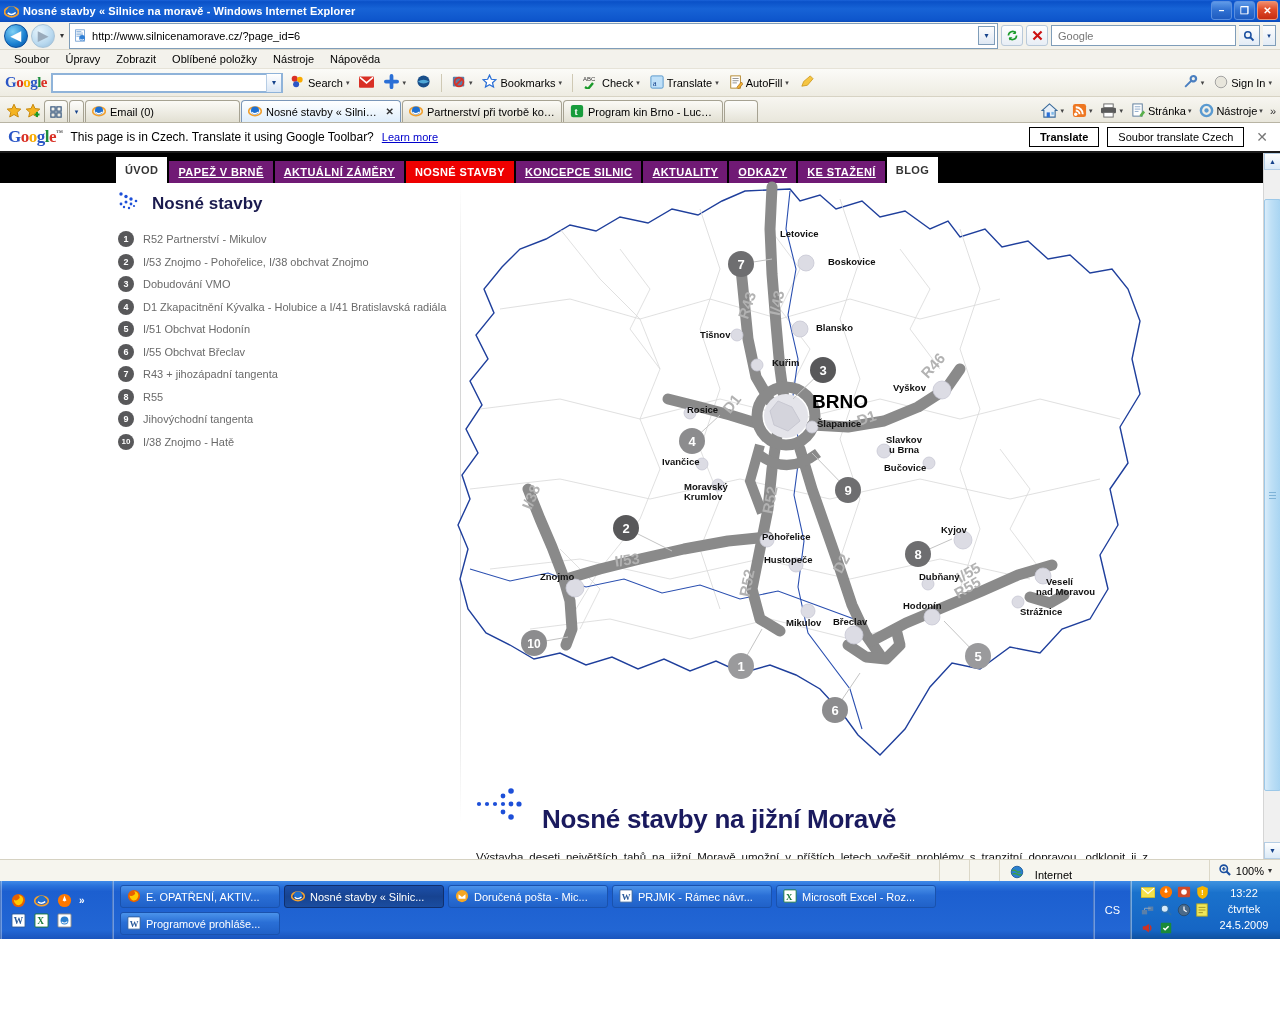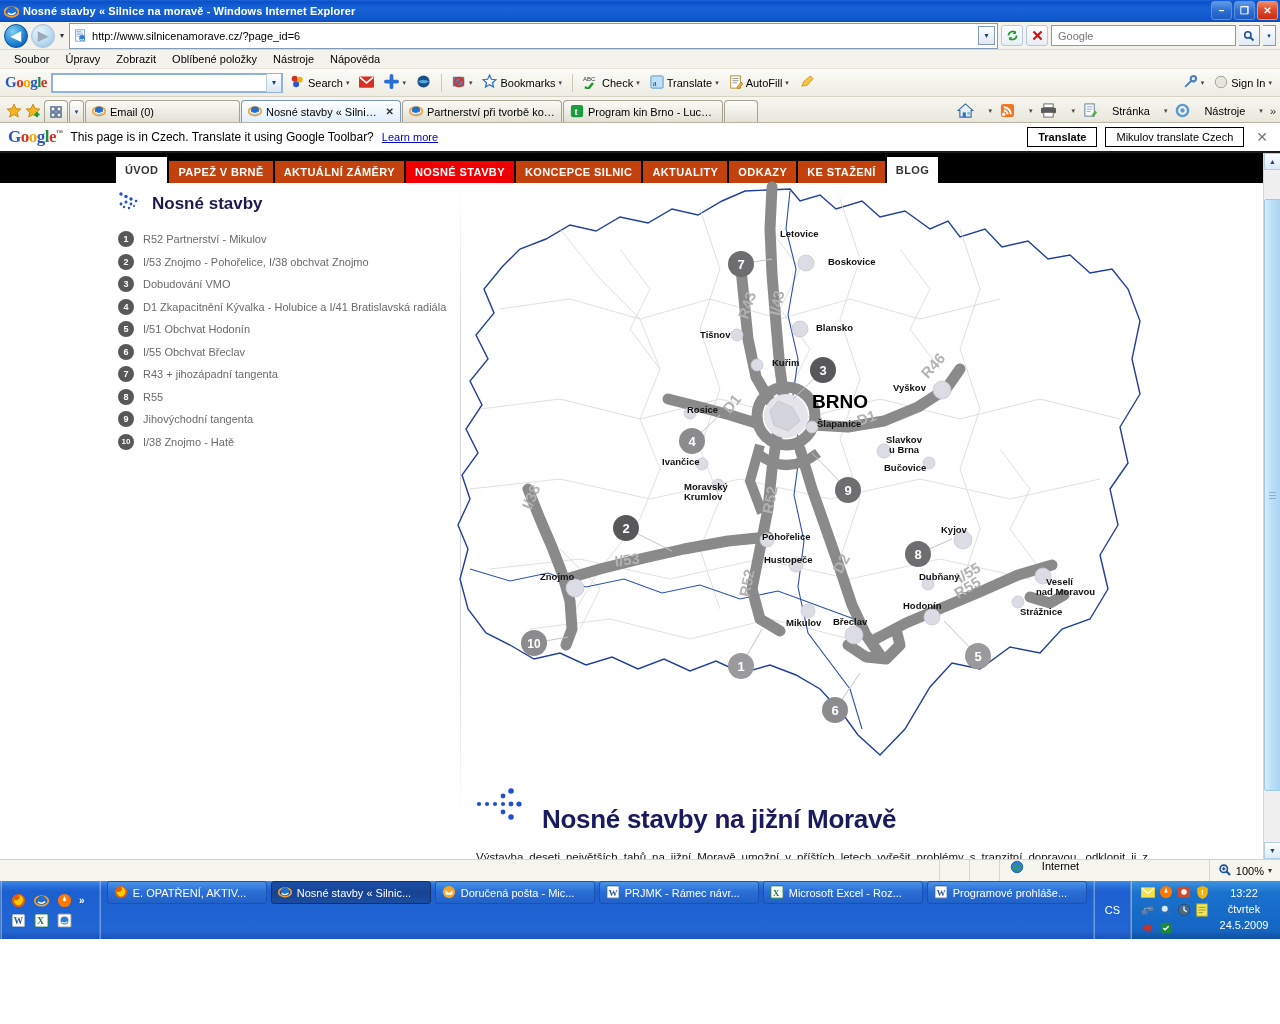--- a/index.html
+++ b/index.html
@@ -151,21 +151,21 @@
     font-size:11px; padding: 0 6px; margin-right:1px;
     max-width: 160px; white-space:nowrap; overflow:hidden;
   }
   .btab.active {
     background: linear-gradient(180deg,#ffffff,#dfeefb);
     border-color: #7a96b8;
   }
   .btab-label { overflow:hidden;text-overflow:ellipsis;white-space:nowrap;text-align:right; }
   .btab-x { font-size:10px;font-weight:bold;color:#333; }
   .tb-right { margin-left:auto; display:flex;align-items:center;gap:2px;padding-bottom:2px; }
-  .tb-ic { display:flex;align-items:center;gap:14px;font-size:11px;padding:2px 3px;white-space:nowrap; }
+  .tb-ic { display:flex;align-items:center;gap:2px;font-size:11px;padding:2px 3px;white-space:nowrap; }
 
   
   .gnotif {
     height: 30px; background: #fff;
     display: flex; align-items: center; gap: 8px;
     padding: 0 8px;
     border-bottom: 2px solid #1b1b1b;
   }
   .gnotif .glogo { font-size: 17px; }
   .gnotif-text { font-size: 12px; color:#000; }
@@ -185,21 +185,21 @@
     height: 30px; background: #000;
     display: flex; align-items: flex-end;
     padding-left: 116px;
   }
   .snav {
     height: 22px; display:flex;align-items:center;justify-content:center;
     font-size: 11px; font-weight: bold; color:#fff;
     padding: 0 9px; margin-right: 2px;
     letter-spacing: .4px; white-space:nowrap;margin-top:24px;
   }
-  .snav.blue { background:#c2410c; }
+  .snav.blue { background:#701a75;text-decoration:underline; }
   .snav.red  { background:#ee0000; }
   .snav.white{ background:#fff; color:#333; height:26px; }
 
   .content { position: relative; width:1280px; height: 676px; background:#fff; }
   .side-rule { position:absolute; left:460px; top:0; width:1px; height:640px;
                background: linear-gradient(180deg,#fff,#d6d6d6 25%,#d6d6d6 72%,#fff); }
 
   
   .sidebar { position:absolute; left:118px; top:8px; width:340px; }
   .sb-head { display:flex;align-items:center;gap:8px;margin-bottom:14px; }
@@ -243,21 +243,21 @@
     background: repeating-linear-gradient(180deg,#7fb3d8 0 1px,transparent 1px 3px); }
 
   
   .statusbar {
     height: 22px; background:#f6f5ee;
     border-top:1px solid #d6d2c2;
     display:flex;align-items:center;font-size:11px;
   }
   .sb-cell { border-right:1px solid #dcd8c8; height:100%; display:flex;align-items:center;padding:0 6px; }
   .sb-flex { flex:1; border-right:1px solid #dcd8c8; height:100%; }
-  .sb-zone { display:flex;align-items:flex-start;gap:18px;padding:0 10px;border-right:1px solid #dcd8c8;height:100%;min-width:210px; }
+  .sb-zone { display:flex;align-items:flex-end;gap:11px;padding:0 10px;border-right:1px solid #dcd8c8;height:100%;min-width:210px; }
   .sb-zoom { display:flex;align-items:center;gap:4px;padding:0 8px;height:100%; }
 
   
   .taskbar {
     height: 58px;
     background: linear-gradient(180deg,#3f8ae8 0%,#2a72db 8%,#1c5fd0 18%,#2266d4 85%,#1a54bd 100%);
     display:flex; align-items:stretch; position:relative;
   }
   .startbtn {
     width:100px;
@@ -273,22 +273,22 @@
   .quick {
     width: 112px;
     display:flex;flex-direction:column;justify-content:center;
     padding-left:8px; gap:4px;
     border-left: 2px groove rgba(255,255,255,.35);
   }
   .q-row { display:flex;align-items:center;gap:7px; }
   .q-ic { width:16px;height:16px;display:flex;align-items:center;justify-content:center;font-size:12px; }
   .q-more { color:#fff;font-size:10px;font-weight:bold; }
   .tasks {
-    flex:1; display:flex;flex-direction:row;justify-content:center;gap:4px;
-    padding: 0 6px;
+    flex:1; display:flex;flex-direction:column;justify-content:center;gap:4px;
+    padding: 16px 6px;
     border-left: 2px groove rgba(255,255,255,.35);
   }
   .t-row { display:flex;gap:4px; }
   .tbtn {
     height: 23px; width: 160px;
     background: linear-gradient(180deg,#4b93ea,#2a6fd6 45%,#2061c8);
     border:1px solid #1a52ad; border-radius:3px;
     display:flex;align-items:center;gap:5px;padding:0 6px;
     color:#fff;font-size:11px;white-space:nowrap;overflow:hidden;
   }
@@ -610,21 +610,21 @@
     <span style="font-size:11px;color:#333;padding-left:2px;">»</span>
   </span>
 </div>
 
 <div class="gnotif">
   <span class="glogo"><span class="b">G</span><span class="r">o</span><span class="y">o</span><span class="b">g</span><span class="g">l</span><span class="r">e</span><sup style="font-size:7px;color:#555;">™</sup></span>
   <span class="gnotif-text">This page is in Czech.  Translate it using Google Toolbar?</span>
   <span class="gnotif-link">Learn more</span>
   <span class="gnotif-spacer"></span>
   <span class="gnbtn bold">Translate</span>
-  <span class="gnbtn">Mikulov translate Czech</span>
+  <span class="gnbtn">Soubor translate Czech</span>
   <span class="gn-x">✕</span>
 </div>
 
 <div class="page">
 
   <div class="site-nav">
     <span class="snav white">ÚVOD</span>
     <span class="snav blue">PAPEŽ V BRNĚ</span>
     <span class="snav blue">AKTUÁLNÍ ZÁMĚRY</span>
     <span class="snav red">NOSNÉ STAVBY</span>

